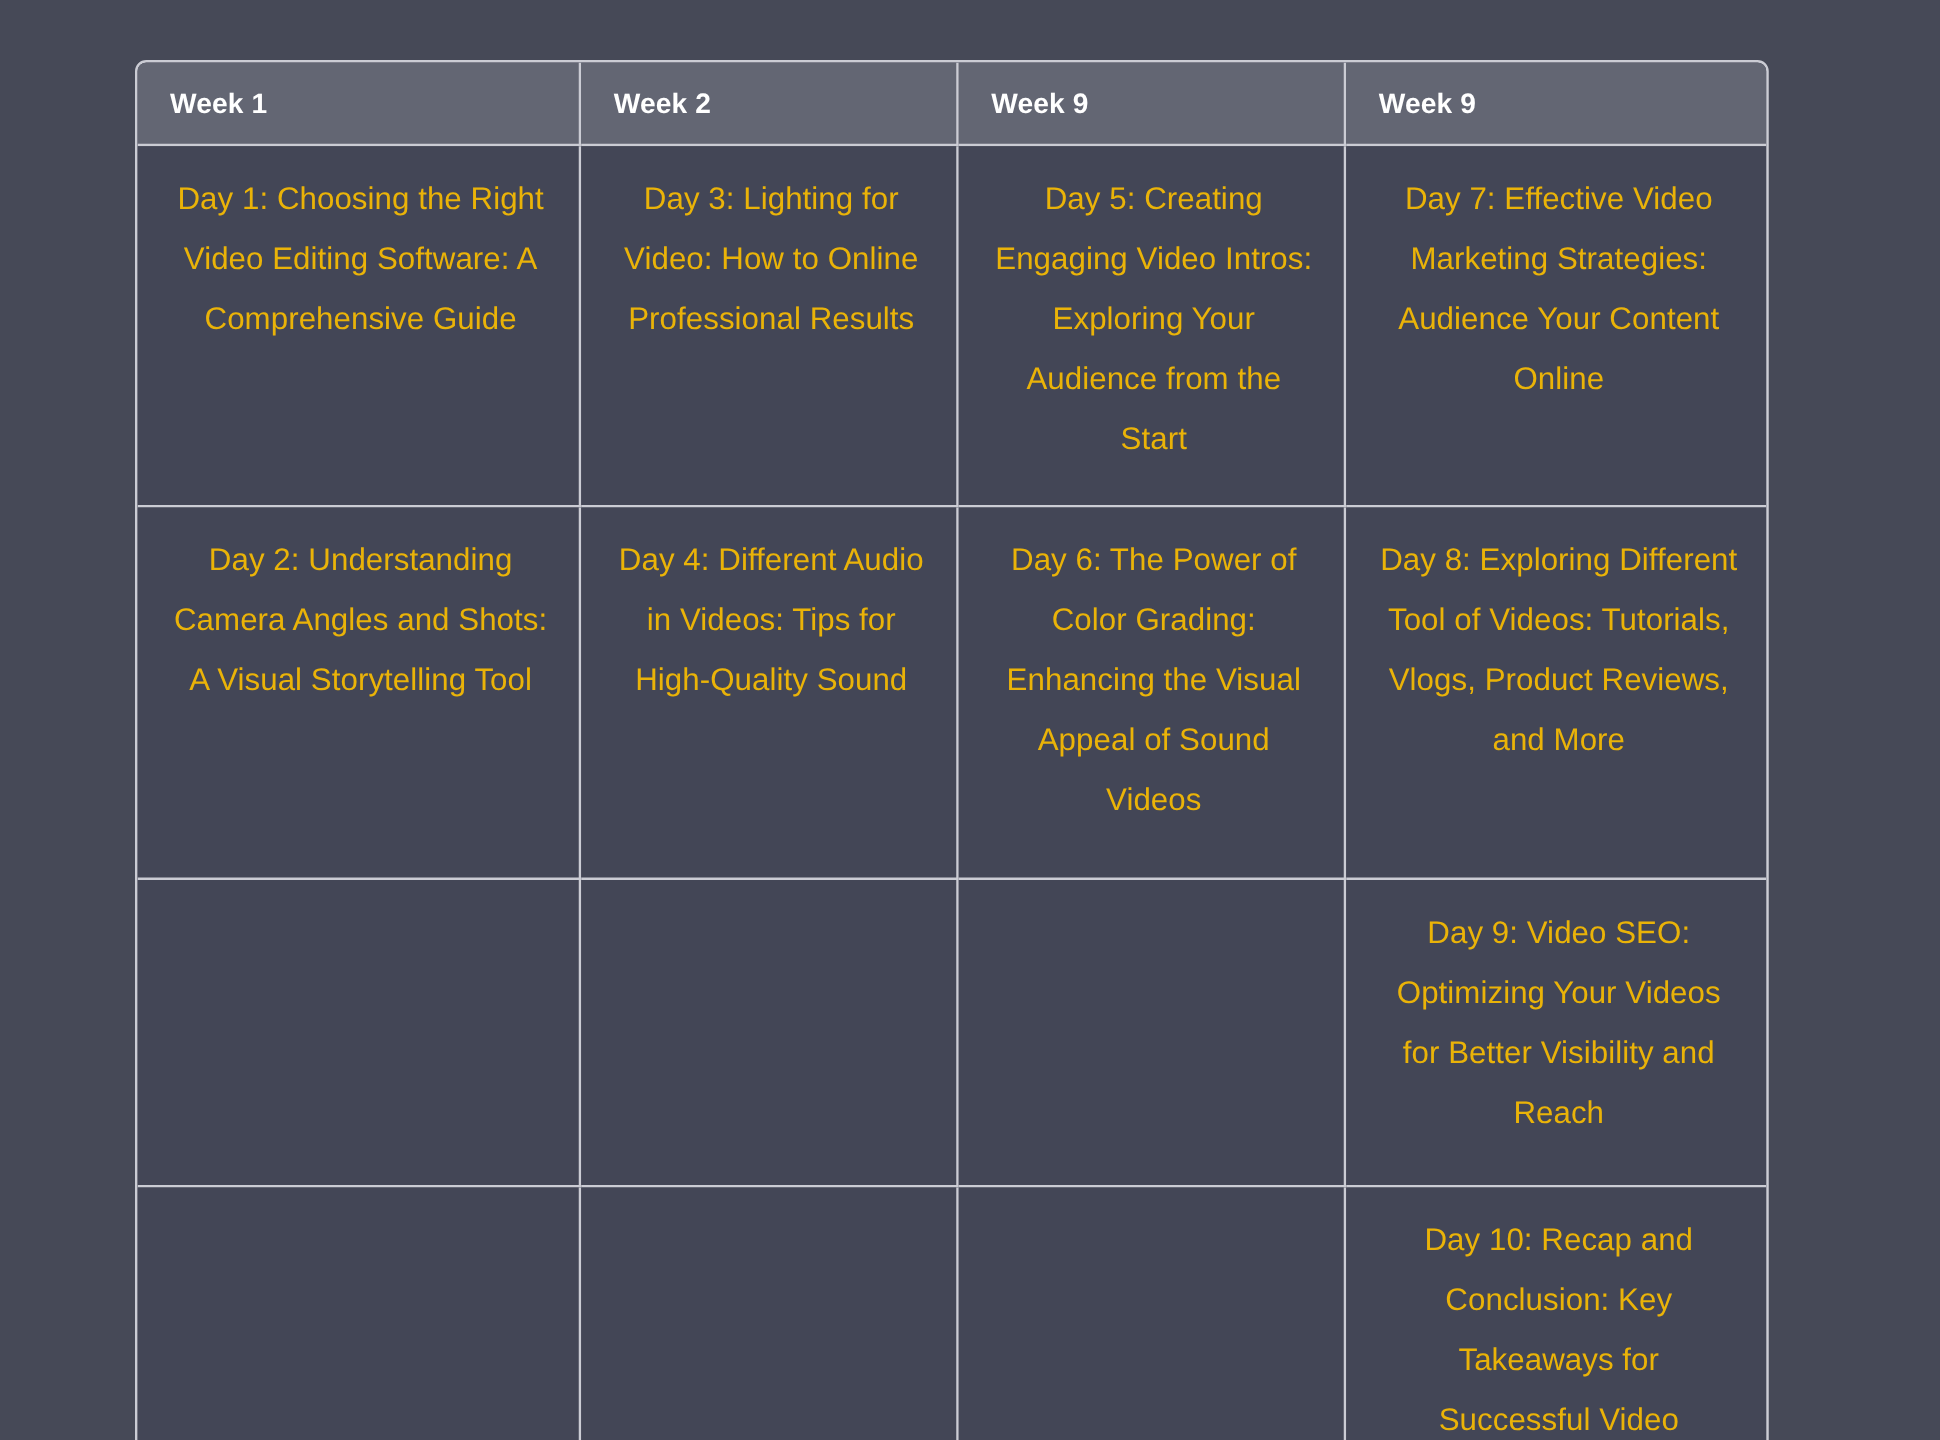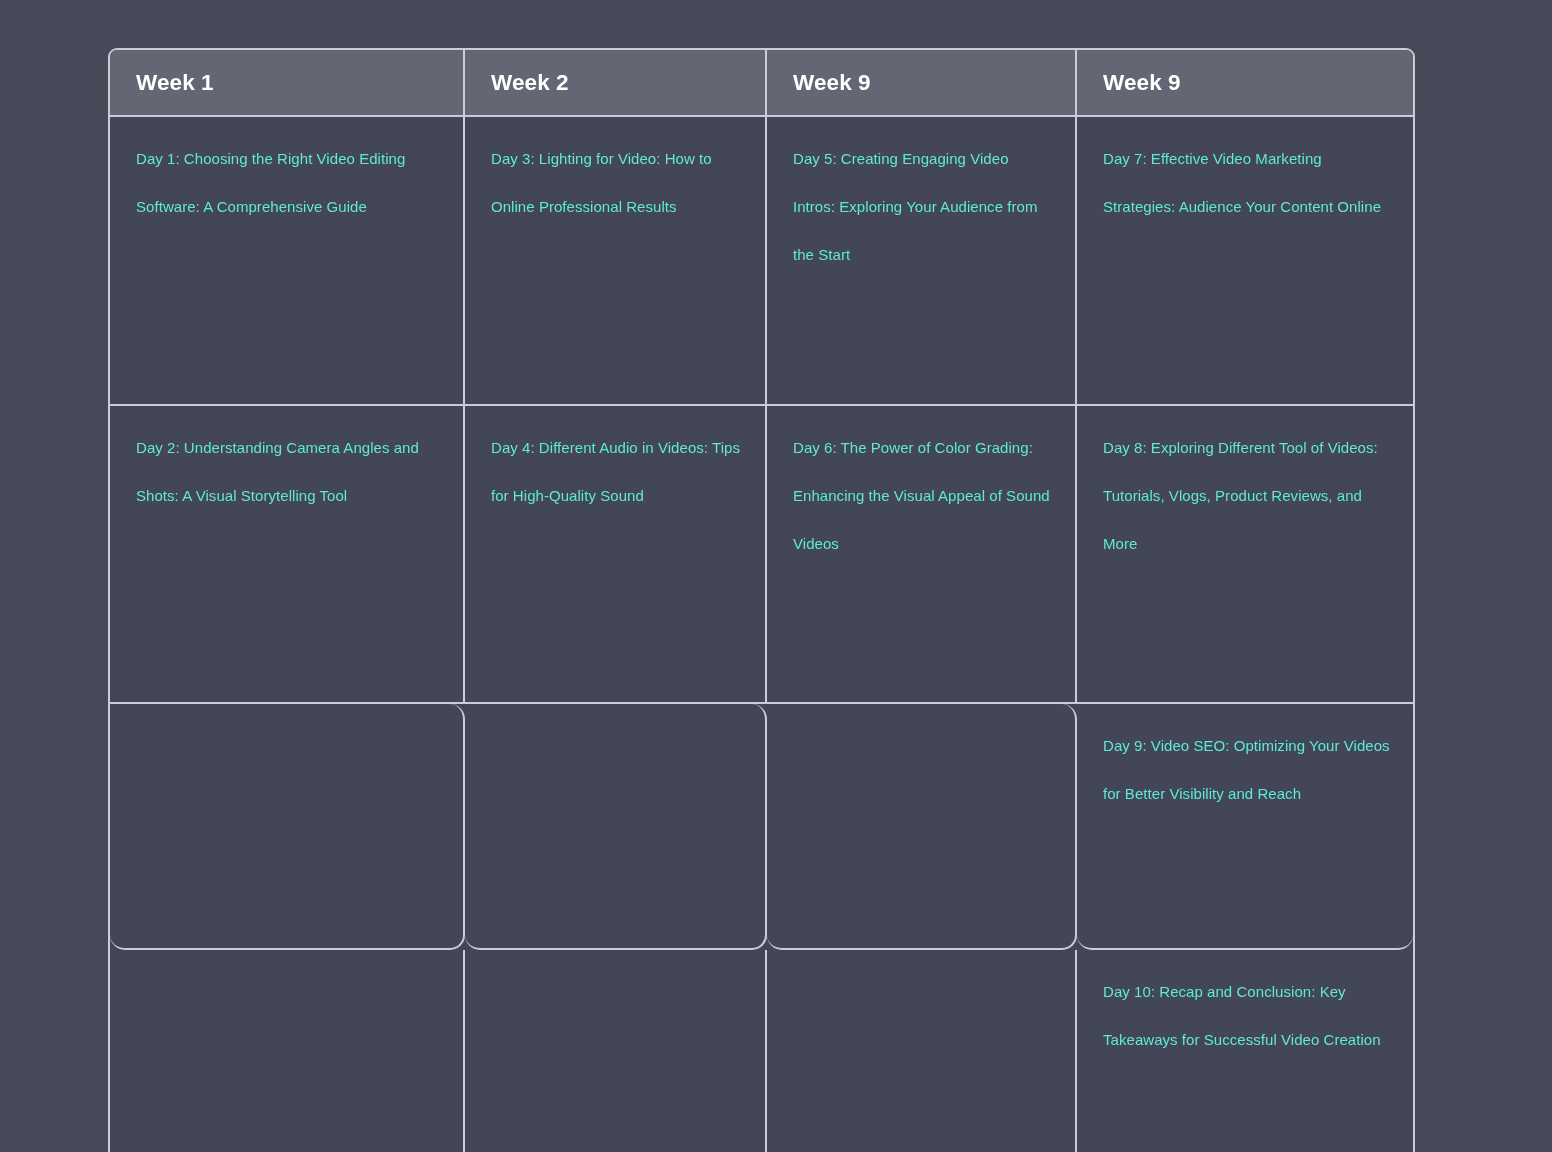--- a/index.html
+++ b/index.html
@@ -54,41 +54,41 @@
     border-right: 2px solid #cbccd4;
     border-bottom: 2px solid #cbccd4;
     letter-spacing: 0.1px;
   }
   table.schedule thead th:last-child {
     border-right: none;
   }
 
   table.schedule tbody td {
     background: #434656;
-    color: #5eead4;
-    font-size: 15px;
+    color: #eab308;
+    font-size: 25px;
     font-weight: normal;
-    text-align: left;
+    text-align: center;
     vertical-align: top;
     padding: 18px 22px 18px 26px;
     border-right: 2px solid #cbccd4;
     border-bottom: 2px solid #cbccd4;
     line-height: 48px;
     letter-spacing: 0.05px;
   }
   table.schedule tbody td:last-child {
     border-right: none;
   }
   table.schedule tbody tr:last-child td {
     border-bottom: none;
   }
 
   tr.row-h1 td { height: 251px; }
   tr.row-h2 td { height: 260px; margin-top: 41px; }
-  tr.row-h3 td { height: 208px; border-radius: 15px; }
+  tr.row-h3 td { height: 208px; }
   tr.row-h4 td { height: 256px; }
 
   .cell-empty { }
 </style>
 </head>
 <body>
 
 <div class="page">
   <div class="table-wrap">
     <table class="schedule">

